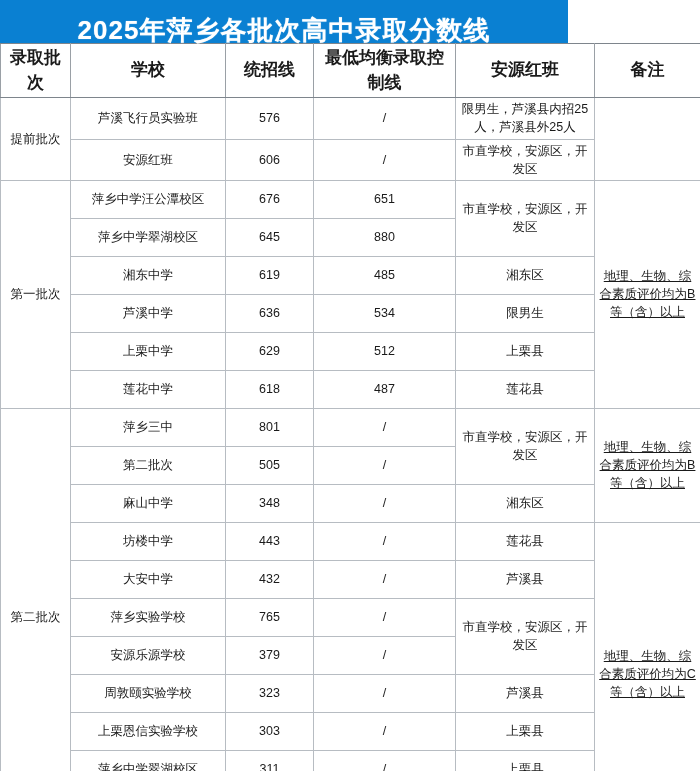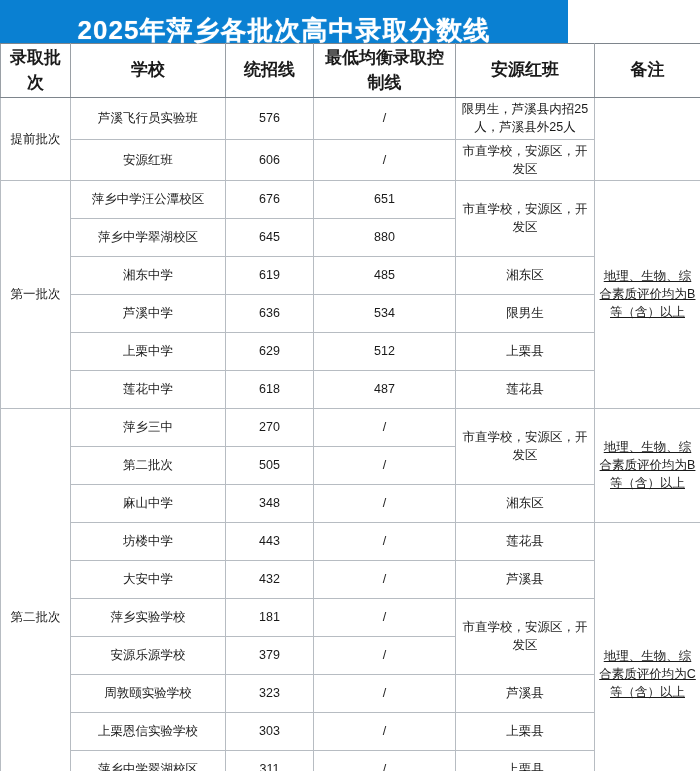--- a/index.html
+++ b/index.html
@@ -194,21 +194,21 @@
       <tr>
         <td class="school-cell">莲花中学</td>
         <td class="num-cell">618</td>
         <td class="num-cell">487</td>
         <td class="range-cell">莲花县</td>
       </tr>
 
       <tr class="group-start">
         <td class="batch-cell" rowspan="11">第二批次</td>
         <td class="school-cell">萍乡三中</td>
-        <td class="num-cell">270</td>
+        <td class="num-cell">801</td>
         <td class="slash-cell">/</td>
         <td class="range-cell" rowspan="2">市直学校，安源区，开发区</td>
         <td class="remark-cell" rowspan="3">地理、生物、综合素质评价均为B等（含）以上</td>
       </tr>
       <tr>
         <td class="school-cell">第二批次</td>
         <td class="num-cell">505</td>
         <td class="slash-cell">/</td>
       </tr>
       <tr>
@@ -225,21 +225,21 @@
         <td class="remark-cell" rowspan="8">地理、生物、综合素质评价均为C等（含）以上</td>
       </tr>
       <tr>
         <td class="school-cell">大安中学</td>
         <td class="num-cell">432</td>
         <td class="slash-cell">/</td>
         <td class="range-cell">芦溪县</td>
       </tr>
       <tr>
         <td class="school-cell">萍乡实验学校</td>
-        <td class="num-cell">181</td>
+        <td class="num-cell">765</td>
         <td class="slash-cell">/</td>
         <td class="range-cell" rowspan="2">市直学校，安源区，开发区</td>
       </tr>
       <tr>
         <td class="school-cell">安源乐源学校</td>
         <td class="num-cell">379</td>
         <td class="slash-cell">/</td>
       </tr>
       <tr>
         <td class="school-cell">周敦颐实验学校</td>

